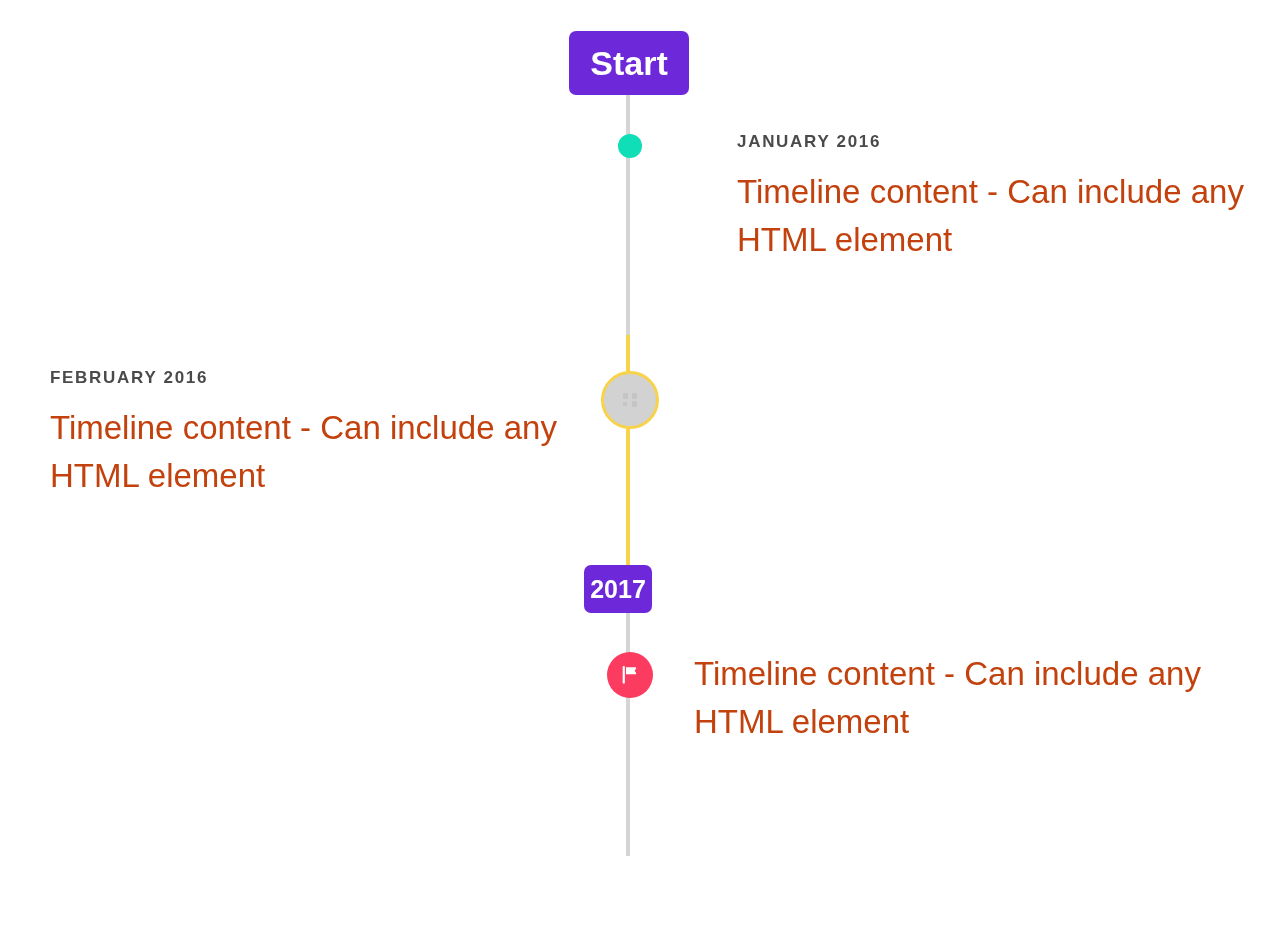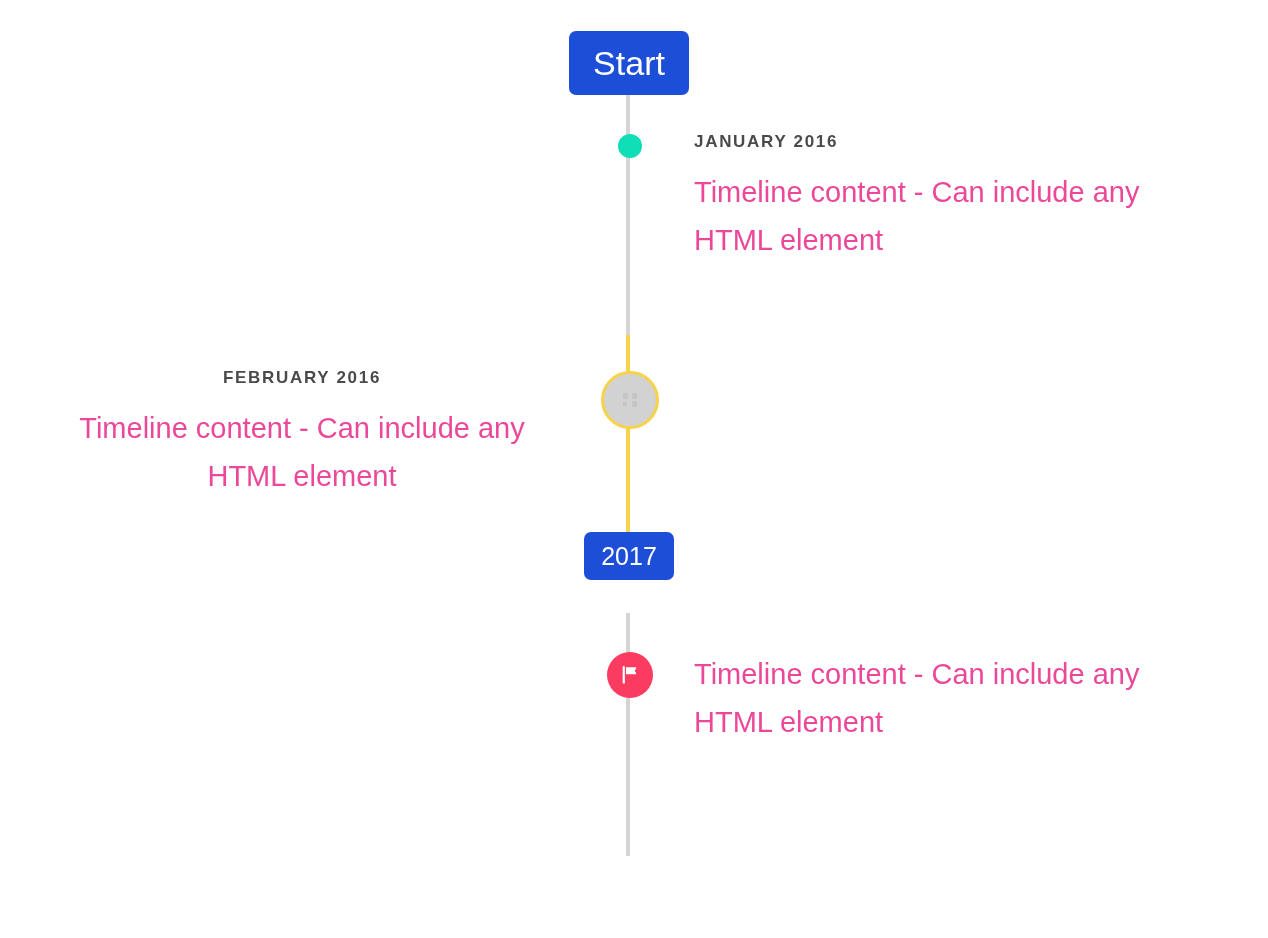--- a/index.html
+++ b/index.html
@@ -33,38 +33,39 @@
 
   .axis-line.accent {
     background: #f7d24b;
     top: 335px;
     height: 230px;
   }
 
   
   .badge {
     position: absolute;
-    background: #1d4ed8;
+    background: #6d28d9;
     color: #ffffff;
     border-radius: 7px;
     display: flex;
     align-items: center;
     justify-content: center;
     box-sizing: border-box;
     white-space: nowrap;
     z-index: 5;
+    font-weight: bold;
   }
   .badge.start {
     left: 569px;  top: 31px;
     width: 120px; height: 64px;
     font-size: 34px;
   }
   .badge.mid {
-    left: 584px;  top: 532px;
-    width: 90px;  height: 48px;
+    left: 584px;  top: 565px;
+    width: 68px;  height: 48px;
     font-size: 25px;
   }
   .badge.end {
     left: 576px;  top: 848px;
     width: 106px; height: 64px;
     font-size: 34px;
   }
 
   
   .marker {
@@ -109,39 +110,39 @@
   .broken-img i.c1 { left: 1px;  top: 0;   width: 5px; height: 6px; }
   .broken-img i.c2 { left: 10px; top: 0;   width: 5px; height: 6px; }
   .broken-img i.c3 { left: 1px;  top: 9px; width: 4px; height: 4px; }
   .broken-img i.c4 { left: 10px; top: 8px; width: 5px; height: 6px; }
 
   
   .entry {
     position: absolute;
   }
   .entry.right { left: 694px; width: 530px; text-align: left; }
-  .entry.left  { left: 38px;  width: 528px; text-align: center; }
+  .entry.left  { left: 50px;  width: 528px; text-align: left; }
 
   .entry-date {
     font-size: 17px;
     font-weight: bold;
     letter-spacing: 1.7px;
     color: #4a4a4a;
     margin: 0 0 16px 0;
     text-transform: uppercase;
   }
   .entry-body {
-    font-size: 29px;
+    font-size: 33px;
     line-height: 48px;
-    color: #ec4899;
+    color: #c2410c;
     margin: 0;
     font-weight: 400;
   }
 
-  .entry.jan   { top: 132px; }
+  .entry.jan   { top: 132px; margin-left: 43px; }
   .entry.feb   { top: 368px; }
   .entry.mar   { top: 650px; }
 </style>
 </head>
 <body>
 
 <div class="timeline">
 
   <div class="axis-line seg-top"></div>
   <div class="axis-line accent"></div>

